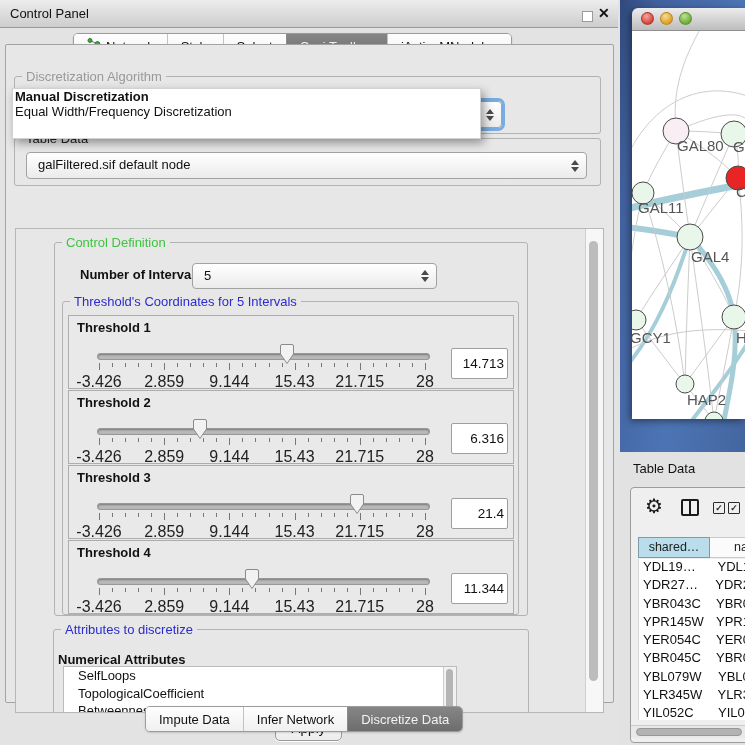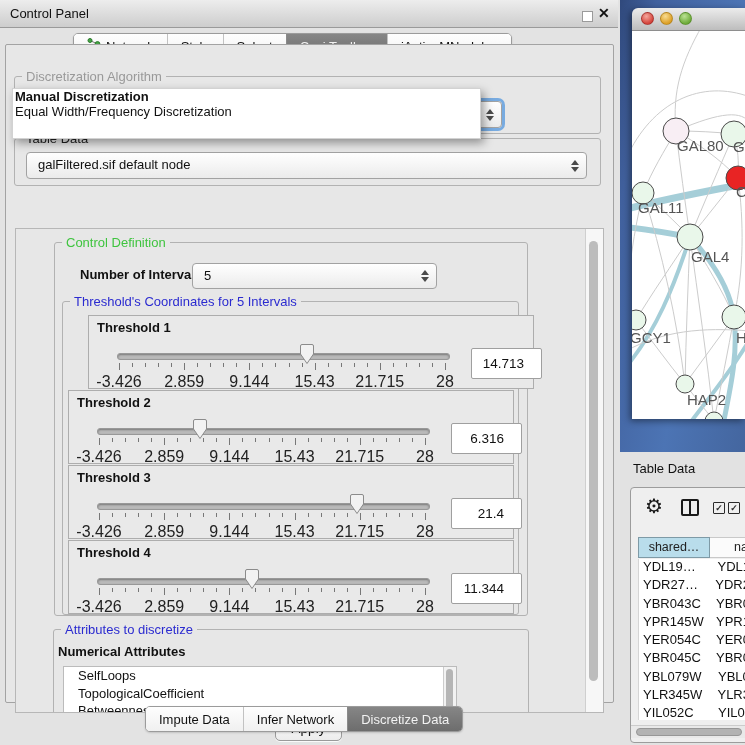--- a/index.html
+++ b/index.html
@@ -63,21 +63,21 @@
   .thr-panel{position:absolute;left:5px;width:444px;height:72px;border:1px solid #adadad;background:#e9e9e9;}
   .thr-title{position:absolute;left:8px;top:4px;font-size:13px;font-weight:bold;color:#111;}
   .thr-track{position:absolute;left:28px;top:37px;width:331px;height:5px;background:#b9b9b9;
     border:1px solid #989898;border-radius:3px;box-shadow:inset 0 1px 2px rgba(0,0,0,.35);}
   .thr-thumb{position:absolute;top:27px;width:16px;height:22px;}
   .tick{position:absolute;width:1px;background:#777;}
   .tick.major{top:47px;height:7px;}
   .tick.minor{top:47px;height:4px;}
   .tick-label{position:absolute;top:57px;font-size:16px;color:#222;transform:translateX(-50%);white-space:nowrap;}
   .thr-value{position:absolute;left:382px;top:32px;width:52px;height:29px;background:#fff;
-    border:1px solid #9f9f9f;border-radius:2px;font-size:13.5px;line-height:29px;text-align:right;padding-right:17px;box-sizing:content-box;color:#111;}
+    border:1px solid #9f9f9f;border-radius:2px;font-size:13.5px;line-height:29px;text-align:right;padding-right:3px;box-sizing:content-box;color:#111;}
 
   
   .attr-list{position:absolute;left:9px;top:36px;width:392px;height:120px;background:#fff;border:1px solid #bbb;}
   .attr-item{font-size:13px;line-height:17.5px;padding-left:14px;color:#111;white-space:nowrap;}
   .attr-scroll{position:absolute;right:0;top:0;bottom:0;width:12px;background:#f2f2f2;border-left:1px solid #ccc;}
   .attr-scroll .thumb{position:absolute;left:2px;top:2px;width:7px;height:42px;background:#b5b5b5;border-radius:4px;}
 
   .apply-btn{position:absolute;left:269px;top:672px;width:65px;height:22px;border:1px solid #9a9a9a;border-radius:5px;
     background:linear-gradient(#fdfdfd,#ececec);font-size:13.5px;text-align:center;line-height:21px;color:#111;
     box-shadow:0 1px 0 rgba(255,255,255,.8);}
@@ -182,21 +182,21 @@
         <div class="combo" style="left:137px;top:20px;width:243px;height:24px;">
           <span class="txt">5</span>
           <span class="stepper">
               <i class="up"></i>
               <i class="dn"></i>
             </span>
         </div>
         <div class="grp" style="left:7px;top:58px;width:455px;height:312px;">
           <span class="legend blue">Threshold's Coordinates for 5 Intervals</span>
           <div id="thresholds">
-              <div class="thr-panel" style="top: 13px; margin-left: 20px;">
+              <div class="thr-panel" style="top: 13px;">
                 <div class="thr-title">Threshold 1</div>
                 <div class="thr-track"></div>
                 <div>
                   <div class="tick major" style="left: 30px;"></div>
                   <div class="tick-label" style="left: 30px;">-3.426</div>
                   <div class="tick minor" style="left: 43.04px;"></div>
                   <div class="tick minor" style="left: 56.08px;"></div>
                   <div class="tick minor" style="left: 69.12px;"></div>
                   <div class="tick minor" style="left: 82.16px;"></div>
                   <div class="tick major" style="left: 95.2px;"></div>
@@ -356,21 +356,21 @@
                     <path d="M3 1.5 H13 Q14.5 1.5 14.5 3 V11 L8 20.5 L1.5 11 V3 Q1.5 1.5 3 1.5 Z" fill="#f2f2f2" stroke="#8b8b8b"></path>
                   </svg></div>
                 <div class="thr-value">11.344</div>
               </div>
             </div>
         </div>
       </div>
 
       <div class="grp" style="left:37px;top:400px;width:474px;height:260px;">
         <span class="legend blue">Attributes to discretize</span>
-        <span class="lbl bold" style="left:4px;top:14px;">Numerical Attributes</span>
+        <span class="lbl bold" style="left:4px;top:22px;">Numerical Attributes</span>
         <div class="attr-list" id="attrList">
 
         <div class="attr-item">SelfLoops</div>
             <div class="attr-item">TopologicalCoefficient</div>
             <div class="attr-item">BetweennessCentrality</div>
             <div class="attr-scroll">
               <div class="thumb"></div>
             </div>
           </div>
       </div>

